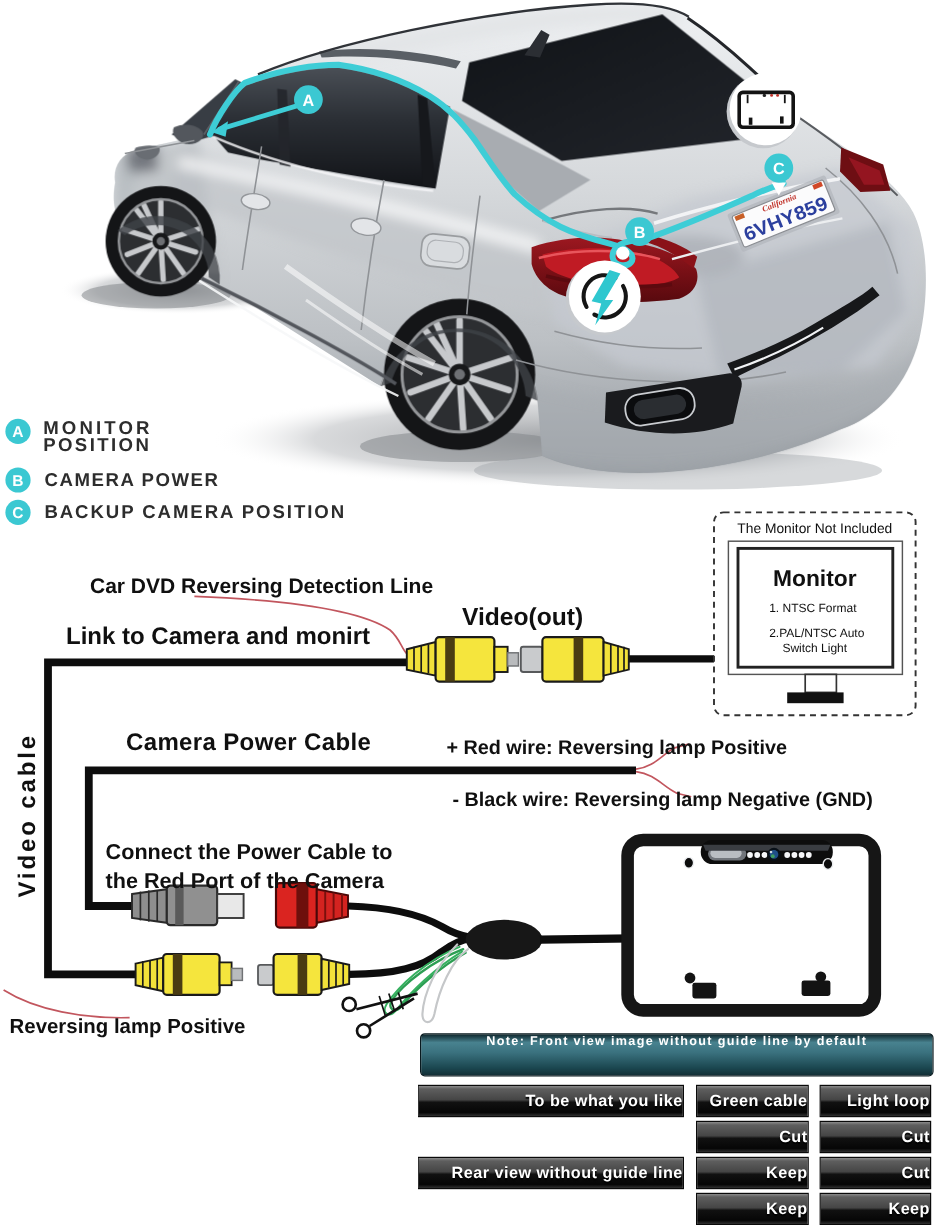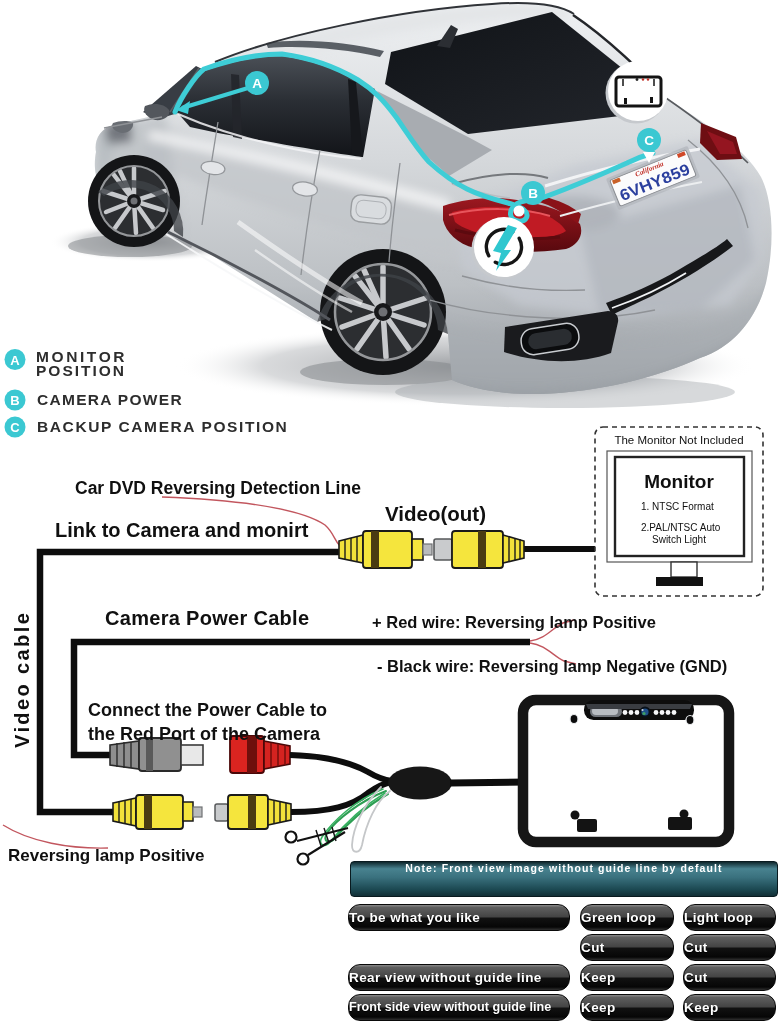--- a/index.html
+++ b/index.html
@@ -1,17 +1,17 @@
 <!DOCTYPE html>
 <html><head><meta charset="utf-8">
 <style>
 html,body{margin:0;padding:0;background:#fff;}
 #page{position:relative;width:781px;height:1024px;overflow:hidden;background:#fff;font-family:"Liberation Sans",sans-serif;}
 #gfx{position:absolute;left:0;top:0;}
-.btn{position:absolute;height:25px;border-radius:12px;border:1px solid #0a0a0a;color:#fff;font-weight:bold;font-size:13.5px;text-align:left;line-height:25px;letter-spacing:.4px;background:linear-gradient(180deg,#8a8a8a 0%,#5e5e5e 10%,#454545 46%,#111 54%,#060606 88%,#303030 100%);text-shadow:0 1px 1px #000;}
+.btn{position:absolute;height:25px;border-radius:0;border:1px solid #0a0a0a;color:#fff;font-weight:bold;font-size:13.5px;text-align:right;line-height:25px;letter-spacing:.4px;background:linear-gradient(180deg,#8a8a8a 0%,#5e5e5e 10%,#454545 46%,#111 54%,#060606 88%,#303030 100%);text-shadow:0 1px 1px #000;}
 </style></head>
 <body>
 <div id="page">
 <svg id="gfx" width="781" height="1024" viewBox="0 0 781 1024">
 <defs>
 <linearGradient id="bodyG" x1="0" y1="0" x2="0" y2="1">
  <stop offset="0" stop-color="#eff1f3"></stop>
           <stop offset="0.4" stop-color="#d5d8db"></stop>
  <stop offset="0.72" stop-color="#bcc0c4"></stop>
           <stop offset="1" stop-color="#959aa0"></stop>
@@ -419,23 +419,22 @@
 <text x="641" y="510" font-size="10">1. NTSC Format</text>
 <text x="641" y="531" font-size="10">2.PAL/NTSC Auto</text>
 <text x="652" y="543" font-size="10">Switch Light</text>
 </g>
 </svg>
 
 <div style="position:absolute;left:350px;top:861px;width:426px;height:34px;border-radius:4px;border:1px solid #091a1f;background:linear-gradient(180deg,#0f272d 0%,#48828f 20%,#3a717e 45%,#1b4750 82%,#122f36 100%);color:#fff;text-align:center;">
  <div style="font-size:10.5px;font-weight:bold;letter-spacing:1.1px;">Note: Front view image without guide line by default</div>
 </div>
 <div class="btn" style="left:348px;top:904px;width:220px;">To be what you like</div>
-<div class="btn" style="left:580px;top:904px;width:92px;">Green loop</div>
+<div class="btn" style="left:580px;top:904px;width:92px;">Green cable</div>
 <div class="btn" style="left:683px;top:904px;width:91px;">Light loop</div>
 <div class="btn" style="left:580px;top:934px;width:92px;">Cut</div>
 <div class="btn" style="left:683px;top:934px;width:91px;">Cut</div>
 <div class="btn" style="left:348px;top:964px;width:220px;">Rear view without guide line</div>
 <div class="btn" style="left:580px;top:964px;width:92px;">Keep</div>
 <div class="btn" style="left:683px;top:964px;width:91px;">Cut</div>
-<div class="btn" style="left:348px;top:994px;width:220px;font-size:12.6px;letter-spacing:0;">Front side view without guide line</div>
 <div class="btn" style="left:580px;top:994px;width:92px;">Keep</div>
 <div class="btn" style="left:683px;top:994px;width:91px;">Keep</div>
 </div>
 
 </body></html>

